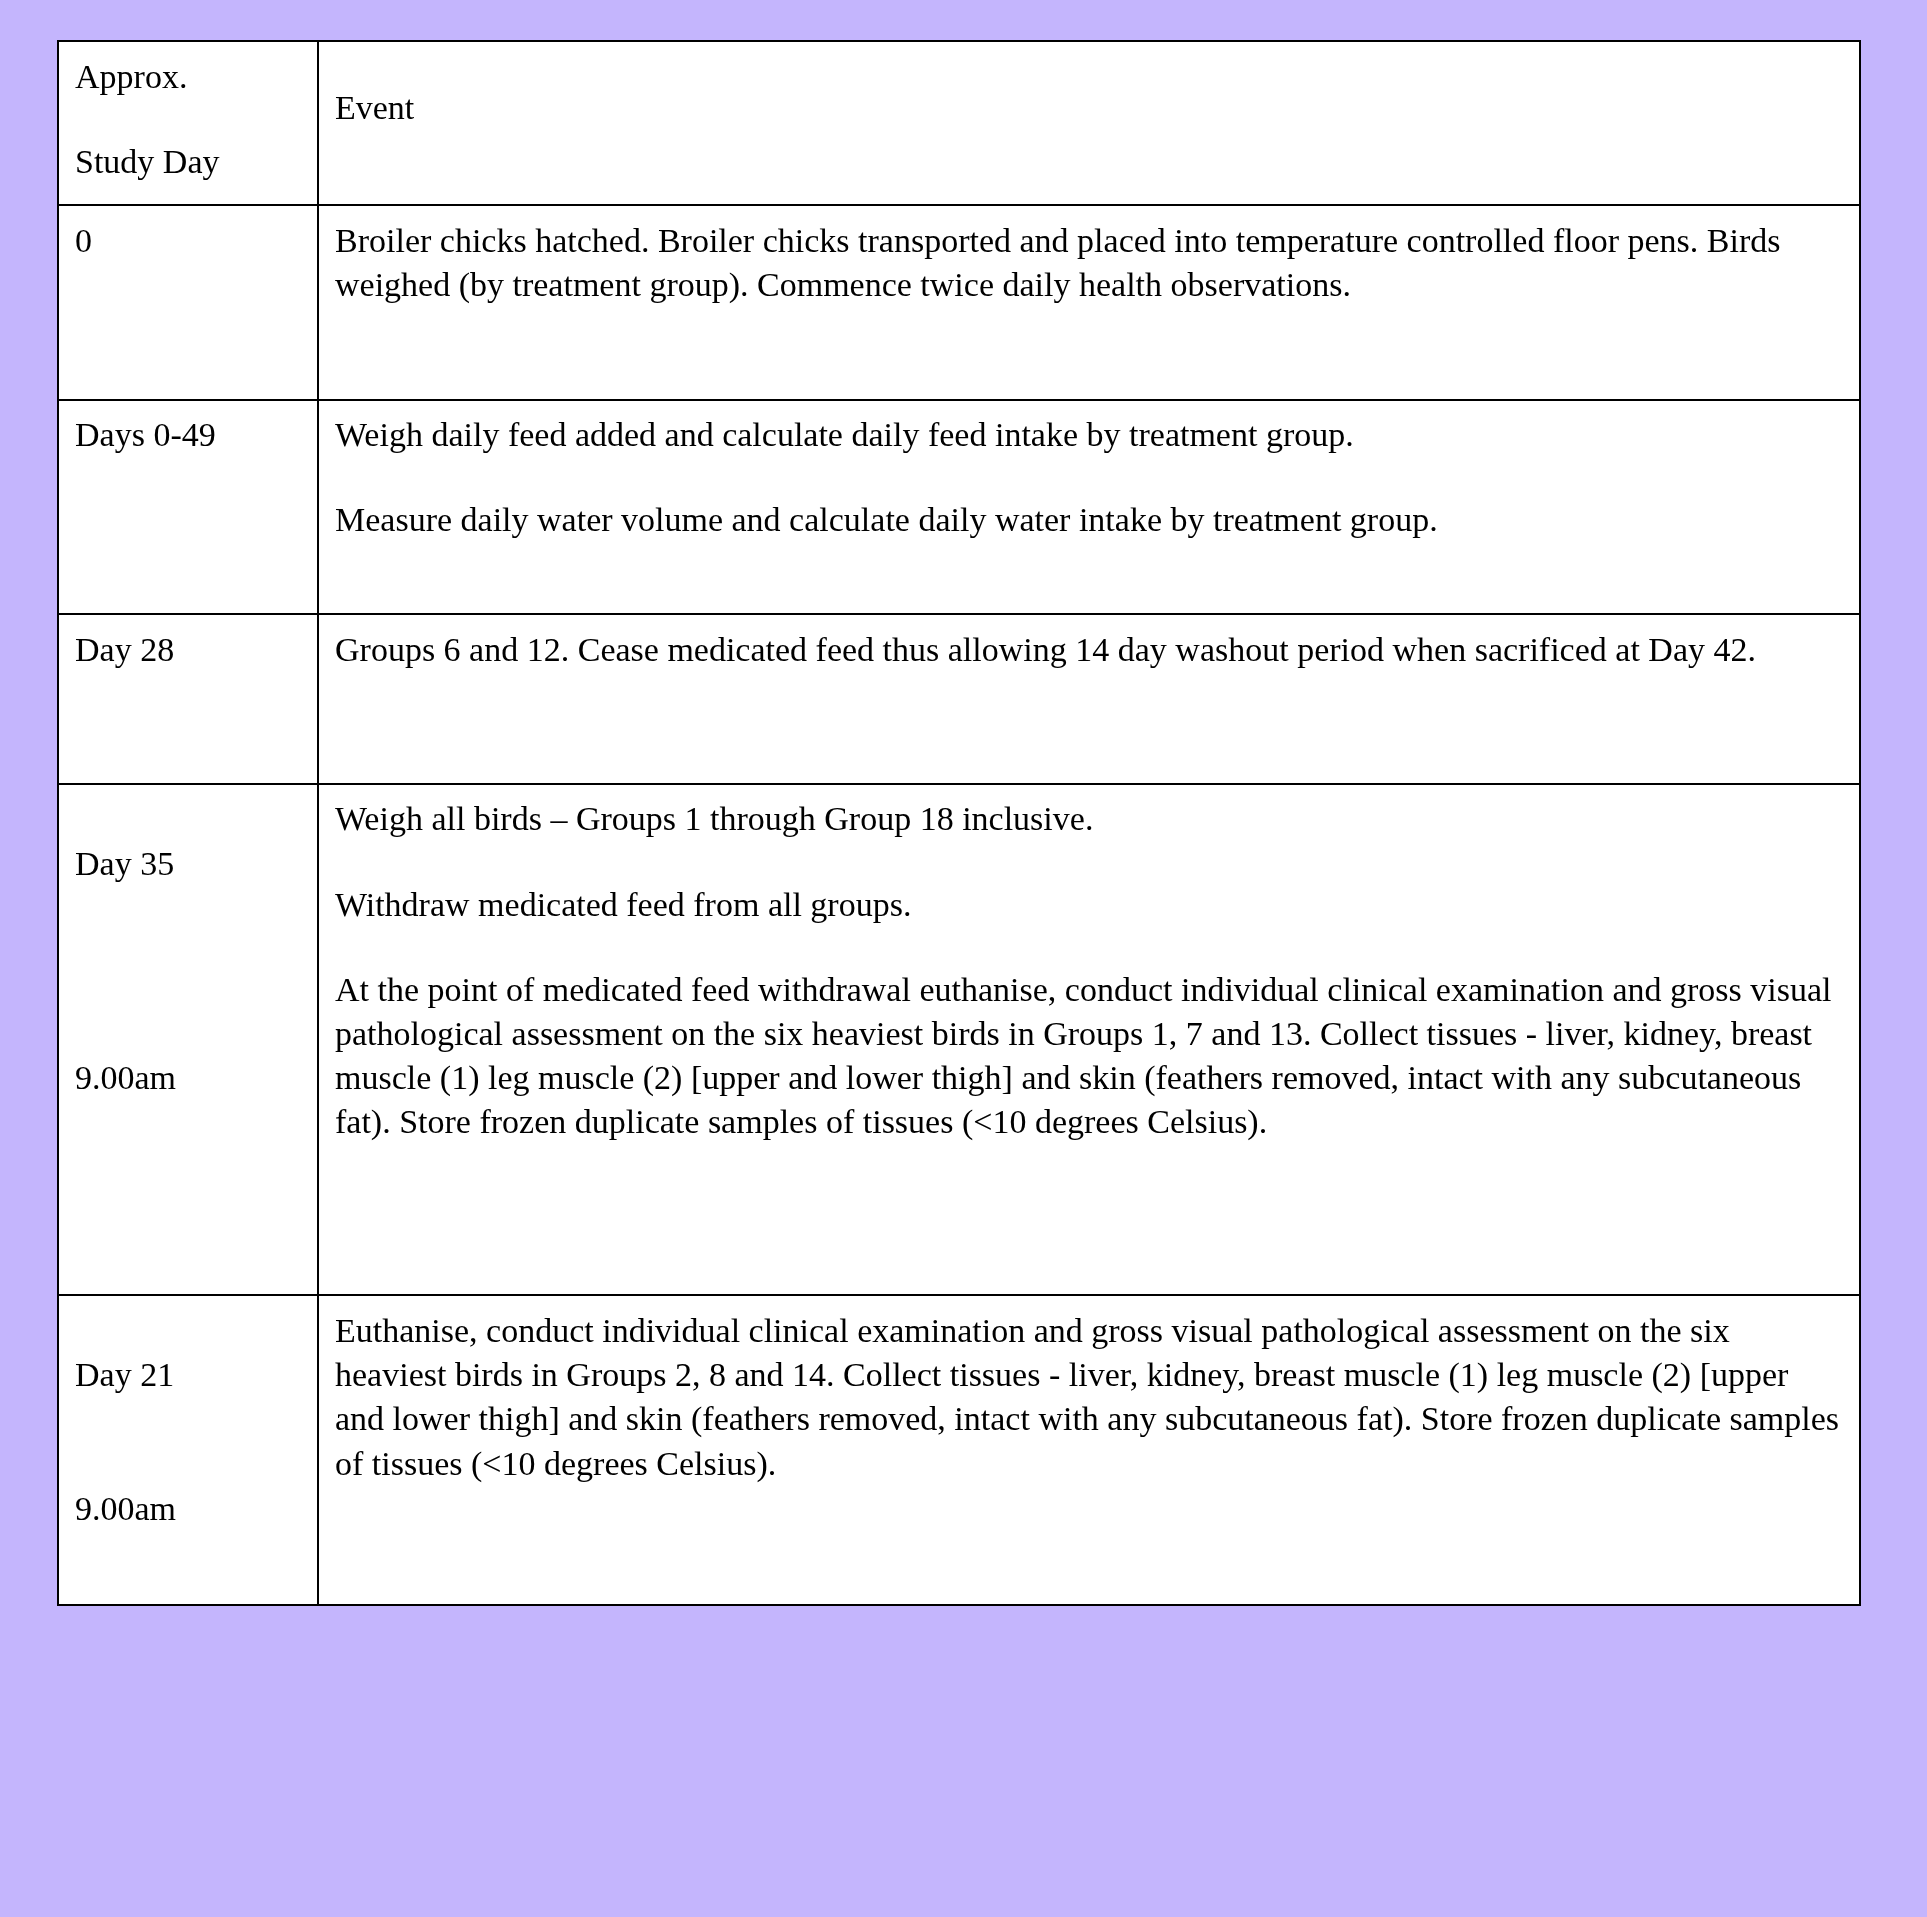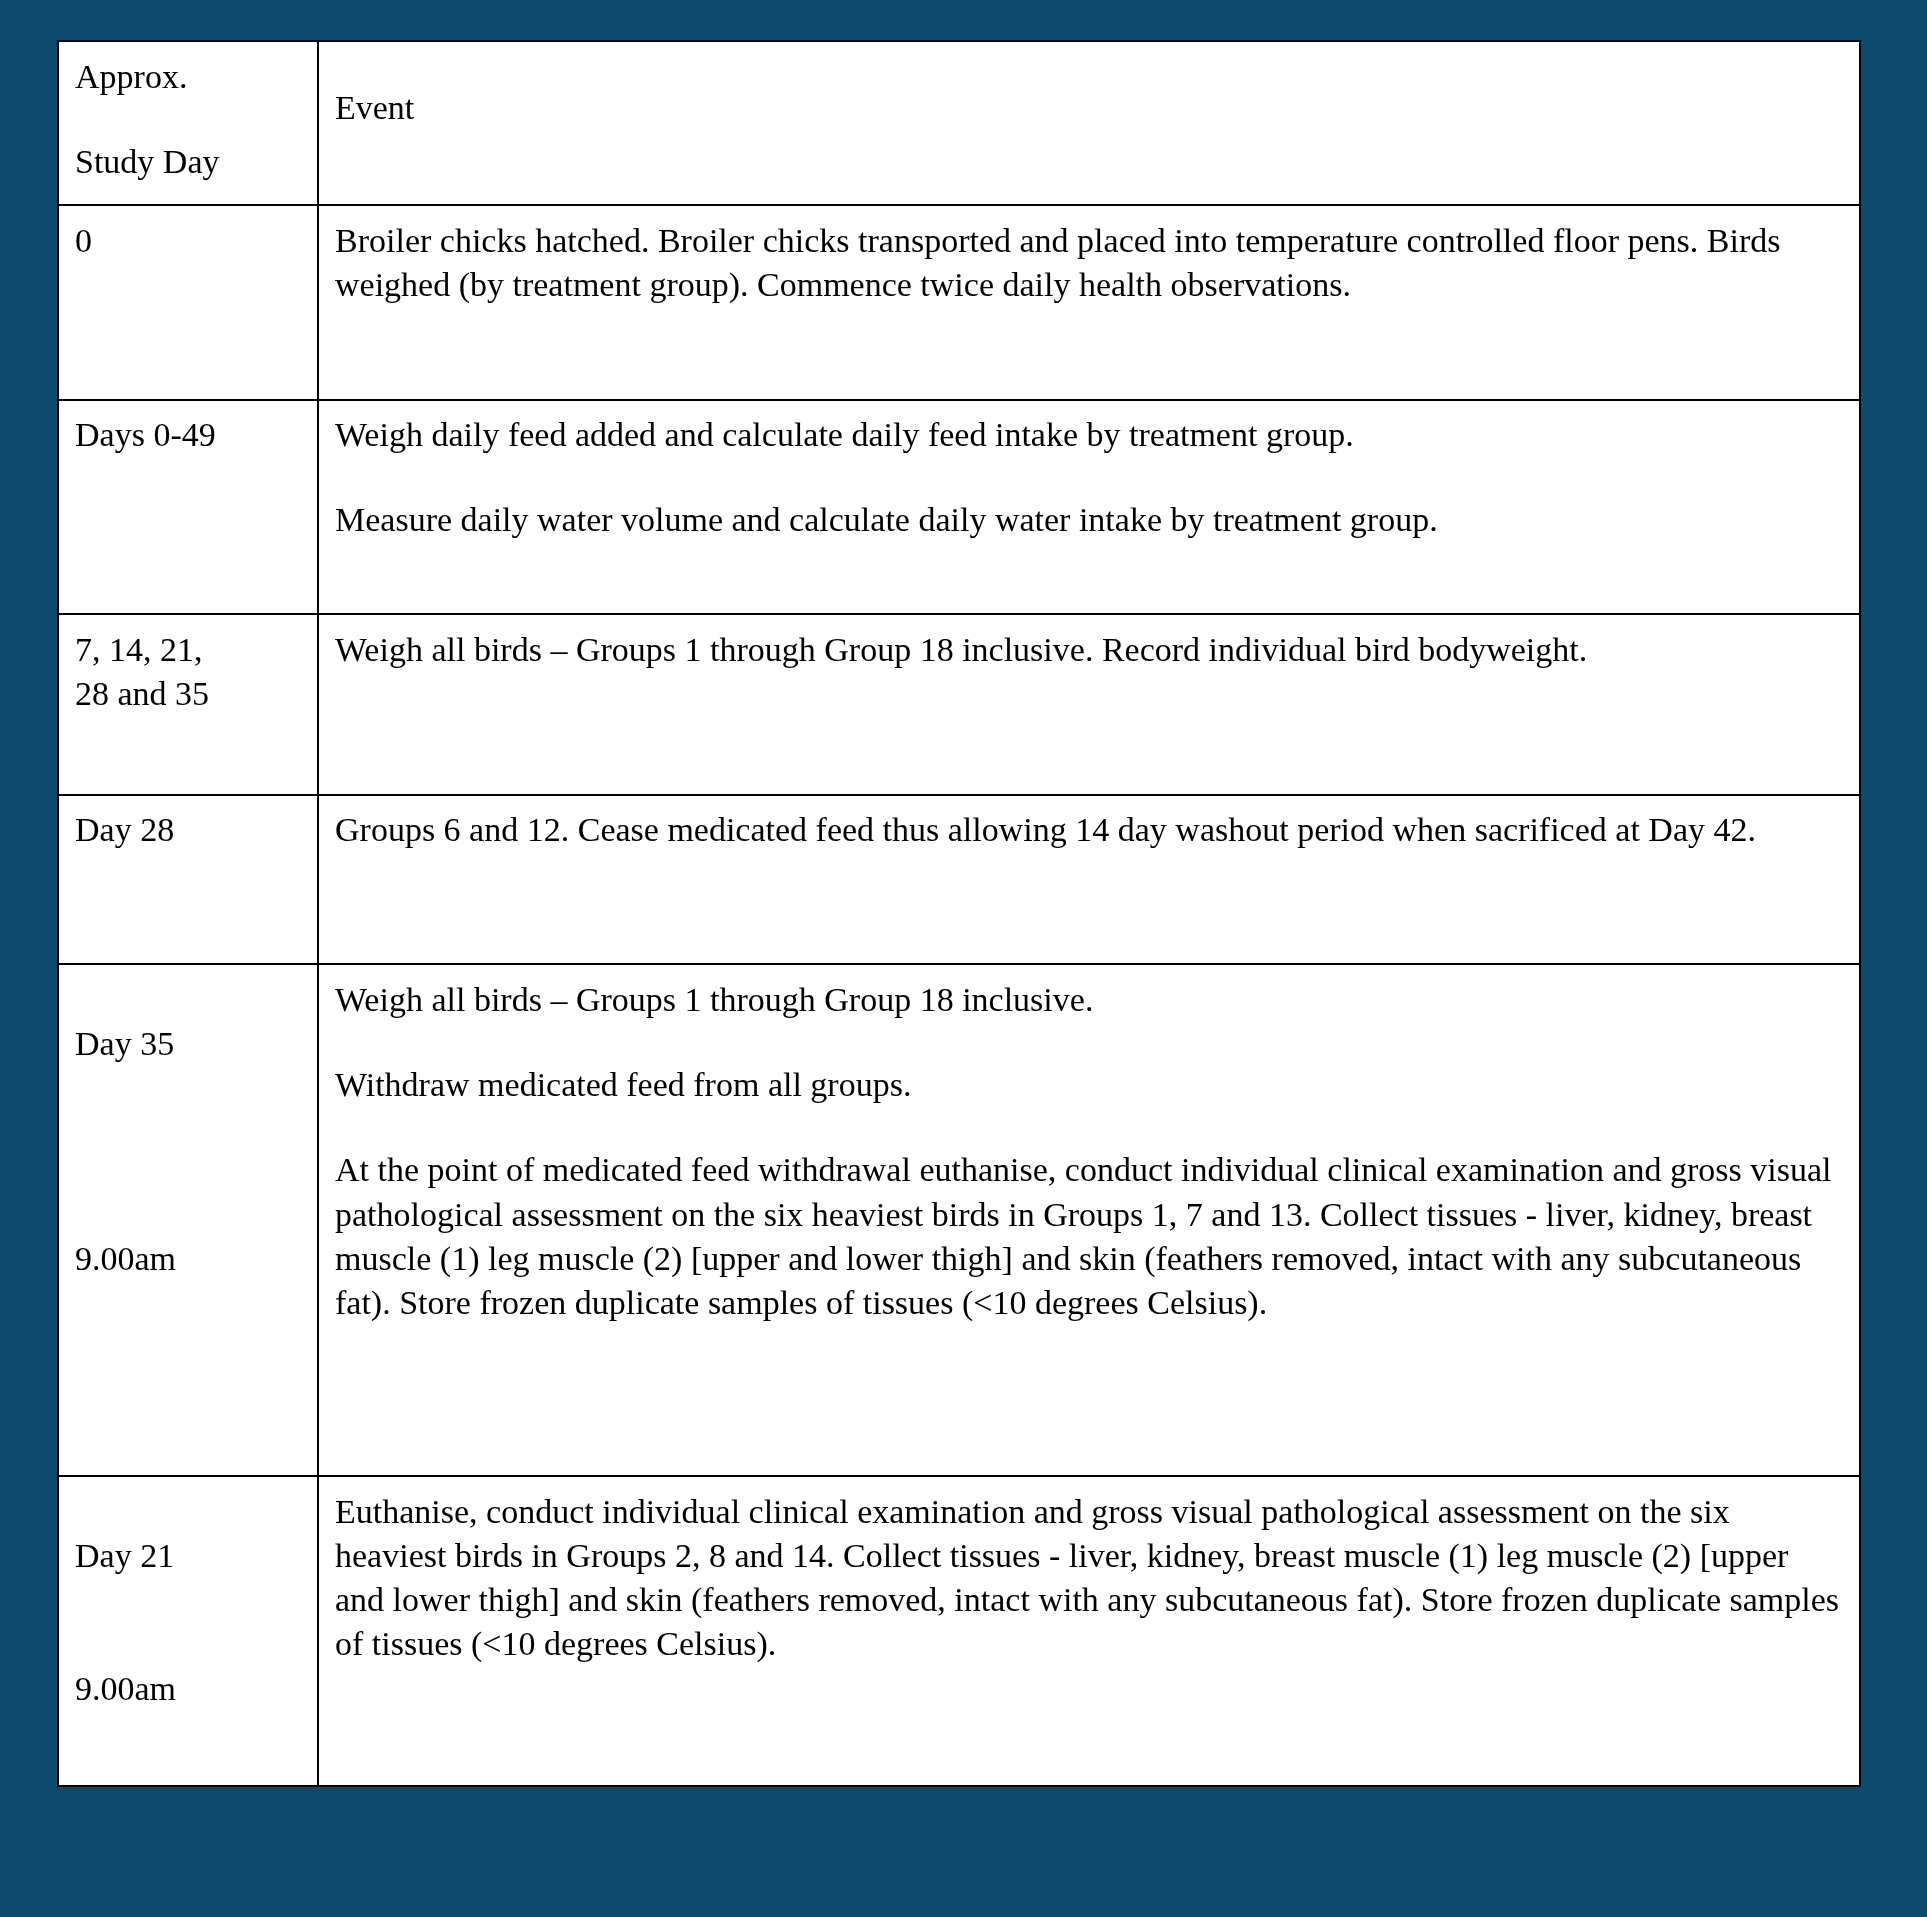--- a/index.html
+++ b/index.html
@@ -12,21 +12,21 @@
     height: 1917px;
     font-family: "Liberation Serif", "DejaVu Serif", serif;
     color: #000000;
     overflow: hidden;
   }
 
   #page {
     position: relative;
     width: 1928px;
     height: 1917px;
-    background: #0c4a6e;
+    background: #c4b5fd;
   }
 
   #study-schedule-table {
     position: absolute;
     left: 57px;
     top: 40px;
     width: 1802px;
     border-collapse: collapse;
     table-layout: fixed;
     background: #ffffff;
@@ -121,27 +121,20 @@
       </tr>
 
       <tr class="row-days049">
         <td class="day-cell">Days 0-49</td>
         <td class="event-cell">
           <p>Weigh daily feed added and calculate daily feed intake by treatment group.</p>
           <p>Measure daily water volume and calculate daily water intake by treatment group.</p>
         </td>
       </tr>
 
-      <tr class="row-weighall">
-        <td class="day-cell">7, 14, 21,
-28 and 35</td>
-        <td class="event-cell">
-          <p>Weigh all birds – Groups 1 through Group 18 inclusive.  Record individual bird bodyweight.</p>
-        </td>
-      </tr>
 
       <tr class="row-day28 italic-row">
         <td class="day-cell">Day 28</td>
         <td class="event-cell">
           <p>Groups 6 and 12.  Cease medicated feed thus allowing 14 day washout period when sacrificed at Day 42.</p>
         </td>
       </tr>
 
       <tr class="row-day35">
         <td class="day-cell">

